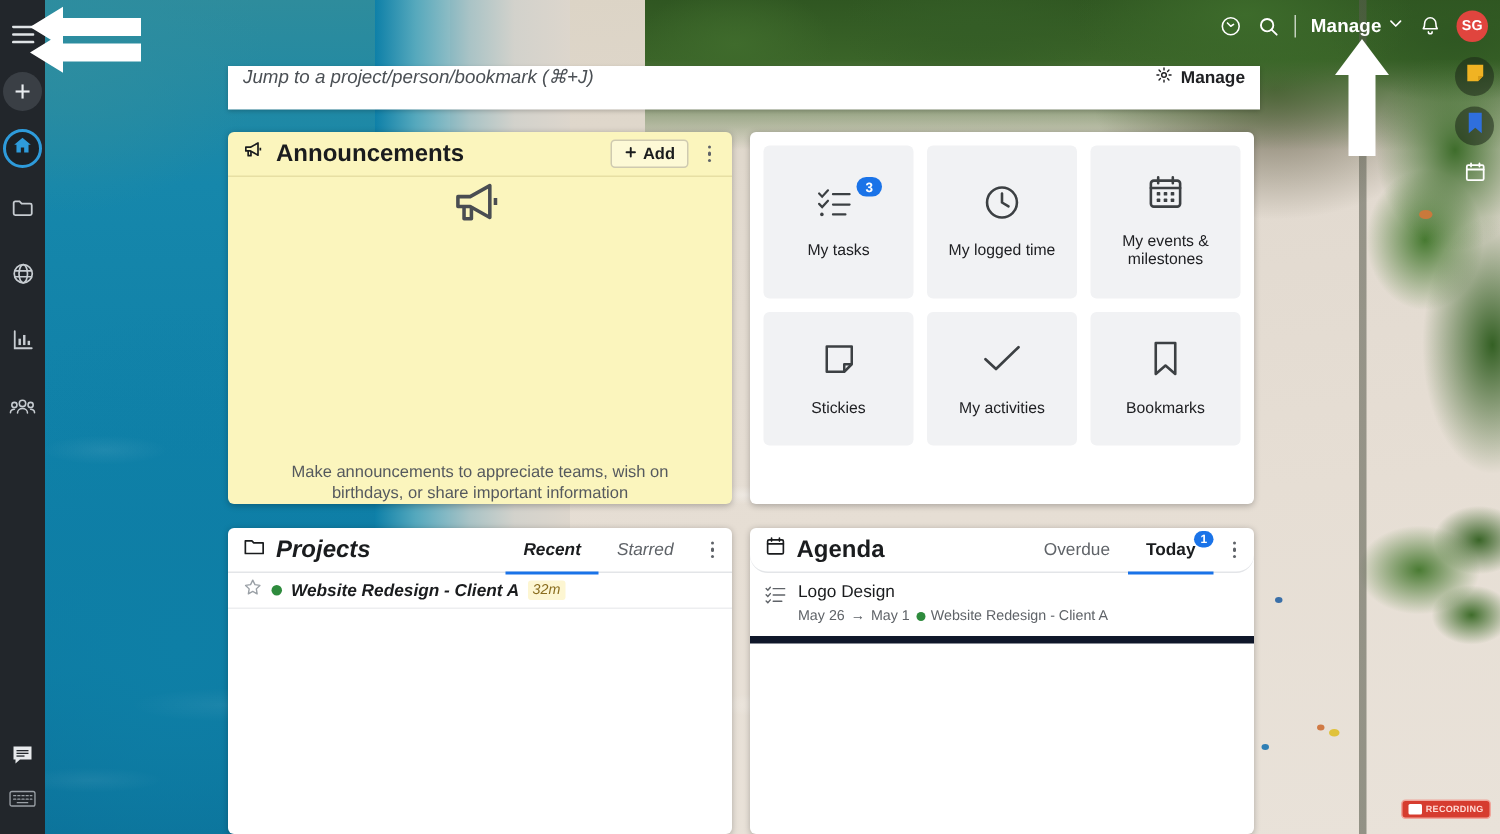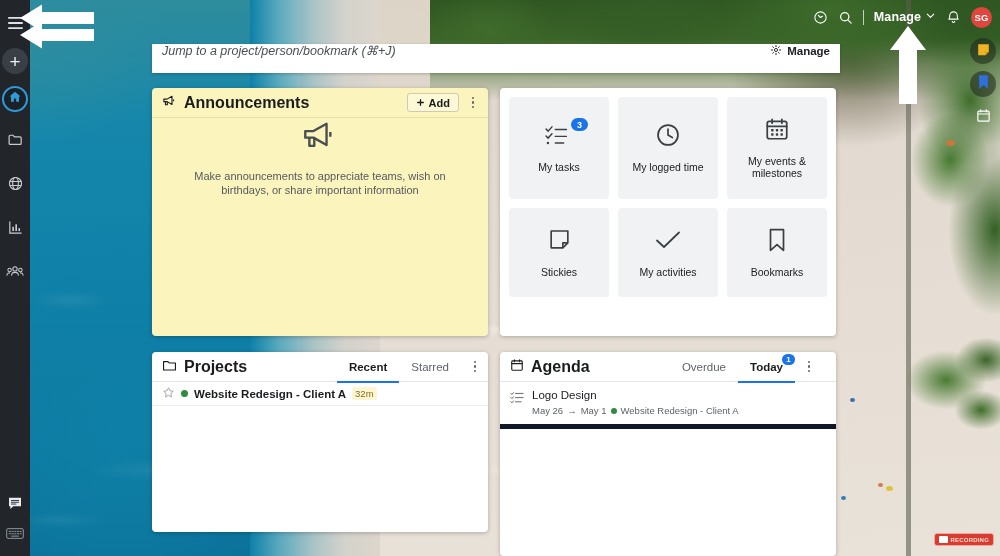--- a/index.html
+++ b/index.html
@@ -159,21 +159,21 @@
   
   #announcements { left:152px; top:88px; width:336px; height:248px; background:#fbf5bd; }
   #announcements .card-head { border-bottom:1px solid #e7dfa4; }
   #ann-add {
     display:flex; align-items:center; gap:4px; height:19px; padding:0 8px;
     border:1px solid #cfcab0; border-radius:3px; background:#fdf9d6;
     font-size:11px; font-weight:700; color:#1a1c1e; cursor:pointer;
   }
   #ann-body {
     height:218px; display:flex; flex-direction:column;
-    align-items:center; justify-content:flex-start; gap:11px; padding:0 28px;
+    align-items:center; justify-content:space-between; gap:11px; padding:0 28px;
   }
   #ann-text {
     font-size:11px; line-height:14px; color:#55595e; text-align:center;
   }
 
   
   #shortcuts { left:500px; top:88px; width:336px; height:248px; }
   #sc-grid {
     display:grid; grid-template-columns:repeat(3,1fr); gap:9px;
     padding:9px; height:218px;
@@ -186,21 +186,21 @@
   .sc-label { font-size:10.5px; color:#202124; text-align:center; line-height:12.5px; }
   .sc-icon-wrap { position:relative; display:flex; align-items:center; justify-content:center; height:30px; }
   .sc-badge {
     position:absolute; top:-4px; right:-14px;
     min-width:17px; height:13px; padding:0 4px; border-radius:7px;
     background:#1a73e8; color:#fff; font-size:9px; font-weight:700;
     display:flex; align-items:center; justify-content:center;
   }
 
   
-  #projects { left:152px; top:352px; width:336px; height:180px; }
+  #projects { left:152px; top:352px; width:336px; height:204px;font-style:italic; }
   #projects .card-head { padding-right:6px; }
   .tabs { display:flex; align-items:flex-end; height:30px; gap:0; }
   .tab {
     position:relative; height:30px; padding:0 12px; display:flex; align-items:center;
     font-size:11.5px; color:#5f6368; cursor:pointer; white-space:nowrap;
   }
   .tab.active { color:#1a1c1e; font-weight:700; }
   .tab.active:after {
     content:""; position:absolute; left:0; right:0; bottom:-1px; height:2px; background:#1a73e8;
   }
@@ -216,21 +216,21 @@
   }
   .dot { width:7px; height:7px; border-radius:50%; background:#2e8b3d; flex:none; }
   .proj-name { font-size:11.5px; font-weight:700; color:#1a1c1e; white-space:nowrap; }
   .time-badge {
     font-size:9.5px; color:#8a6d1f; background:#fdf6d2;
     padding:1px 3px; border-radius:2px;
   }
 
   
   #agenda { left:500px; top:352px; width:336px; height:204px; }
-  #agenda .card-head { padding-right:20px; }
+  #agenda .card-head { padding-right:6px;border-radius:12px; }
   .ag-row { display:flex; gap:8px; padding:7px 10px 8px 10px; border-bottom:5px solid #0f172a; cursor:pointer; }
   .ag-main { display:flex; flex-direction:column; gap:4px; }
   .ag-title { font-size:11.5px; color:#1a1c1e; }
   .ag-sub { display:flex; align-items:center; gap:4px; font-size:9.5px; color:#5f6368; white-space:nowrap; }
   .ag-sub .dot { width:6px; height:6px; }
 
   
   #rightdock {
     position:absolute; right:4px; top:38px; z-index:16;
     display:flex; flex-direction:column; align-items:center; gap:7px;

